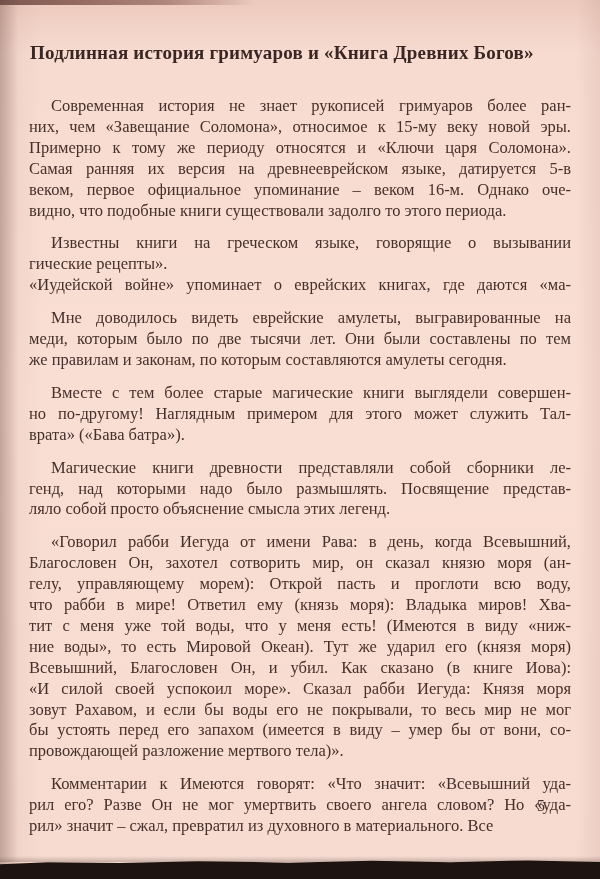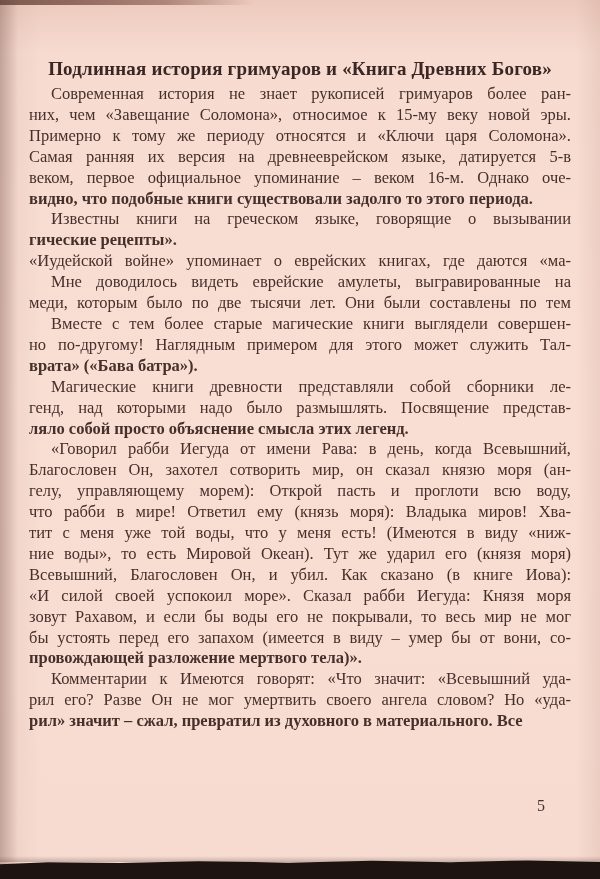--- a/index.html
+++ b/index.html
@@ -24,32 +24,32 @@
   .top-smudge{
     position:absolute;top:0;left:0;height:5px;width:300px;
     background:linear-gradient(to right,
       var(--top-smudge) 0%, #8a5f55 25%, #a87e72 55%, rgba(168,126,114,0) 85%);
     border-bottom-right-radius:3px;
     opacity:.9;
   }
   .page-title{
     position:absolute;top:42px;left:30px;right:30px;
     font-size:19px;font-weight:bold;color:var(--title-ink);
-    text-align:center;letter-spacing:.2px;margin-top:16px;
+    text-align:left;letter-spacing:.2px;
   }
   .page-body{
     position:absolute;top:84px;left:29px;right:29px;
   }
   .line{
     font-size:16.5px;line-height:20.9px;
     text-align:justify;text-align-last:justify;
     white-space:nowrap;
   }
-  .line.last{text-align-last:left;white-space:normal;font-weight:bold;}
-  .line.first{text-indent:22px;}
+  .line.last{text-align-last:left;white-space:normal;}
+  .line.first{text-indent:22px;margin-top:12px;}
   .page-number{
     position:absolute;top:797px;right:55px;
     font-size:16px;color:var(--ink);
   }
   .bottom-bar{
     position:absolute;left:0;right:0;bottom:0;height:19px;
     background:var(--edge-bar);
     clip-path:polygon(0 22%, 8% 12%, 20% 16%, 33% 6%, 48% 14%, 62% 4%, 75% 12%, 88% 2%, 100% 10%, 100% 100%, 0 100%);
   }
   .bottom-fade{
@@ -78,20 +78,21 @@
       <div class="line last">видно, что подобные книги существовали задолго то этого периода.</div>
     </div>
     <div class="para">
       <div class="line first">Известны книги на греческом языке, говорящие о вызывании</div>
       <div class="line last">гические рецепты».</div>
       <div class="line">«Иудейской войне» упоминает о еврейских книгах, где даются «ма-</div>
     </div>
     <div class="para">
       <div class="line first">Мне доводилось видеть еврейские амулеты, выгравированные на</div>
       <div class="line">меди, которым было по две тысячи лет. Они были составлены по тем</div>
+      <div class="line last">же правилам и законам, по которым составляются амулеты сегодня.</div>
     </div>
     <div class="para">
       <div class="line first">Вместе с тем более старые магические книги выглядели совершен-</div>
       <div class="line">но по-другому! Наглядным примером для этого может служить Тал-</div>
       <div class="line last">врата» («Бава батра»).</div>
     </div>
     <div class="para">
       <div class="line first">Магические книги древности представляли собой сборники ле-</div>
       <div class="line">генд, над которыми надо было размышлять. Посвящение представ-</div>
       <div class="line last">ляло собой просто объяснение смысла этих легенд.</div>

